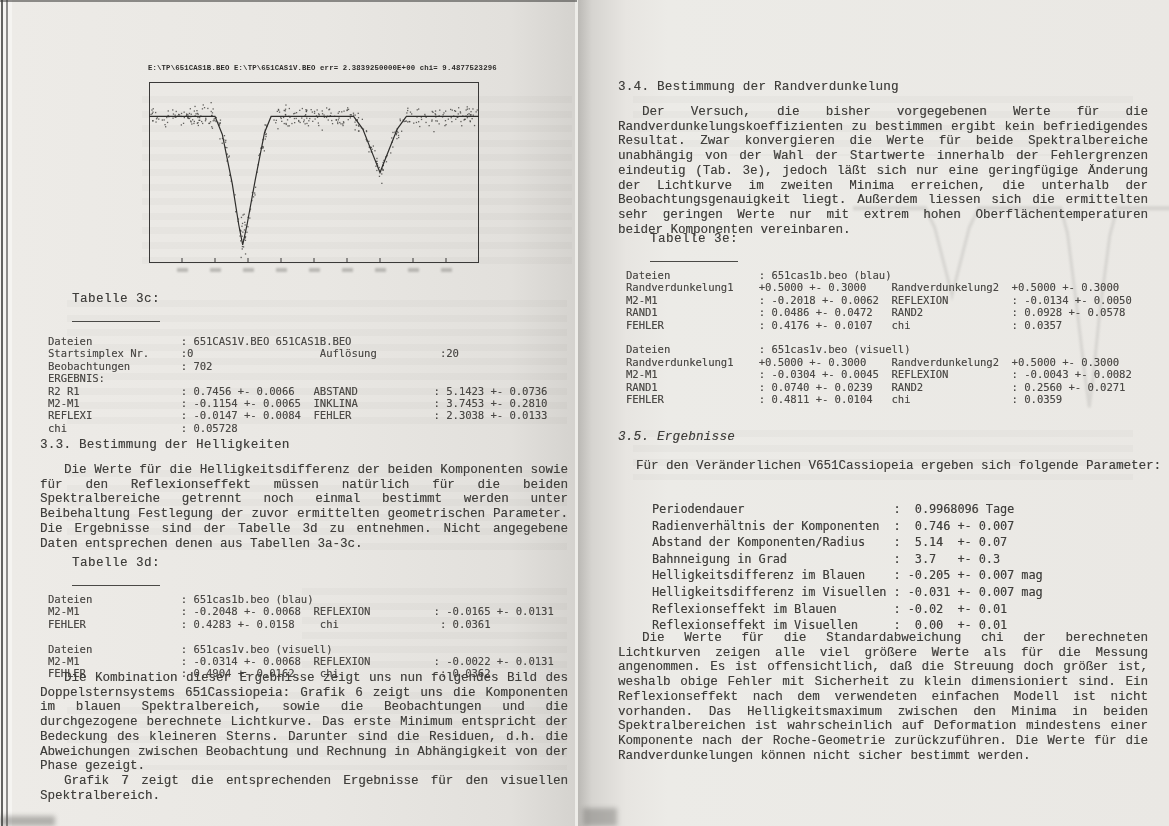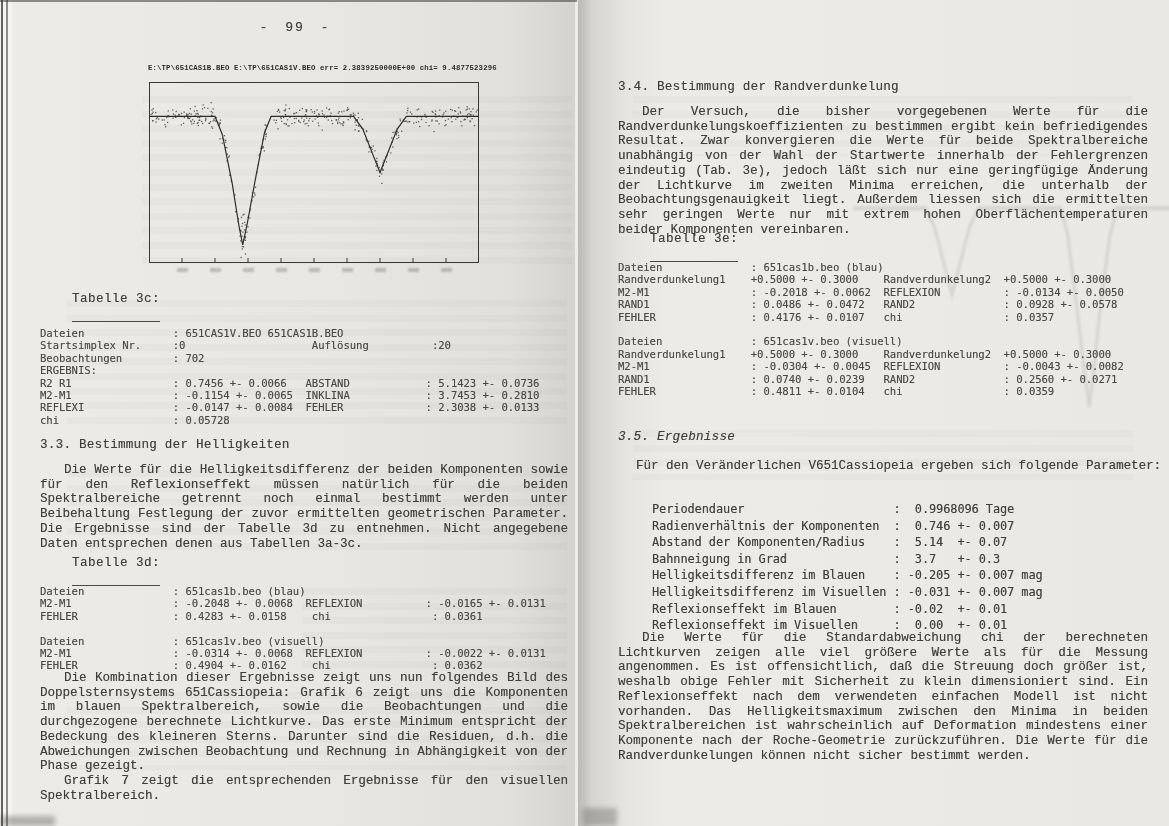--- a/index.html
+++ b/index.html
@@ -21,21 +21,21 @@
     background:linear-gradient(90deg,#bbb9b5 0,#d6d4d0 14px,#e7e5e1 48px,#ecebe7 90px,#eae8e4 100%);}
   .gutter-line{position:absolute;left:575px;top:0;width:3px;height:826px;background:#f3f2ef;opacity:.8;}
   
   .ink{color:#3f3e3b;text-shadow:.3px .3px .35px rgba(55,54,50,.45);}
   .abs{position:absolute;}
   .pnum{font-size:13px;letter-spacing:2px;word-spacing:6px;text-align:center;}
   .heading{font-size:12.5px;letter-spacing:.3px;white-space:nowrap;}
   .para{font-size:12.5px;line-height:14.7px;text-align:justify;text-indent:24px;margin:0;}
   .para+.para{margin-top:0;}
   .tbl-label{font-size:12.5px;letter-spacing:.5px;border-bottom:1px solid #4a4946;padding-bottom:15px;white-space:nowrap;}
-  .tbl{font-size:10.5px;line-height:12.4px;white-space:pre;margin:0;color:#4a4845;
+  .tbl{font-size:10.5px;line-height:12.4px;white-space:pre;margin:8px;color:#4a4845;
        text-shadow:.2px .2px .3px rgba(60,58,54,.4);}
   .params{font-size:11.8px;line-height:16.6px;white-space:pre;margin:12px;}
   .fig-title{font-size:7.3px;font-weight:bold;letter-spacing:.15px;white-space:nowrap;color:#2c2b29;}
   .caption{font-size:9px;letter-spacing:.25px;word-spacing:2px;white-space:nowrap;}
   .intro-line{font-size:12.5px;white-space:nowrap;}
   
   .plot{display:block;}
   .plot .frame{fill:none;stroke:#3a3938;stroke-width:1;}
   .plot polyline{fill:none;stroke:#2f2e2c;stroke-width:1.2;}
   .plot [data-name="observation-dots"] rect{fill:#3c3b39;opacity:.78;}
@@ -53,21 +53,20 @@
 <div class="scan" data-name="scanned-document">
 
   <div class="page page-left" data-name="page-99">
 
     <div class="bleed" style="left:130px;top:96px;width:430px;height:168px;" data-name="bleedthrough-texture"></div>
     <div class="bleed" style="left:55px;top:300px;width:500px;height:128px;" data-name="bleedthrough-texture"></div>
     <div class="bleed" style="left:55px;top:470px;width:500px;height:88px;" data-name="bleedthrough-texture"></div>
     <div class="bleed" style="left:290px;top:588px;width:265px;height:82px;" data-name="bleedthrough-texture"></div>
     <div class="bleed" style="left:55px;top:692px;width:500px;height:78px;" data-name="bleedthrough-texture"></div>
 
-    <div class="abs pnum ink z2" style="left:0;top:20px;width:566px;" data-name="page-number">- 99 -</div>
 
     <div class="abs fig-title z2" style="left:136px;top:64px;" data-name="figure-title">E:\TP\651CAS1B.BEO E:\TP\651CAS1V.BEO err= 2.3839250000E+00 chi= 9.4877523296</div>
 
     <svg class="abs plot z2" style="left:137px;top:82px;" width="330" height="194" viewBox="0 0 330 194" data-name="light-curve-plot">
       <rect class="frame" x="0.5" y="0.5" width="329" height="180" data-name="plot-frame"></rect>
       <g data-name="observation-dots">
           <rect x="169.0" y="31.2" width="1.3" height="1.3"></rect>
           <rect x="246.9" y="50.7" width="1.3" height="1.3"></rect>
           <rect x="329.3" y="36.5" width="1.3" height="1.3"></rect>
           <rect x="216.9" y="48.9" width="1.3" height="1.3"></rect>

